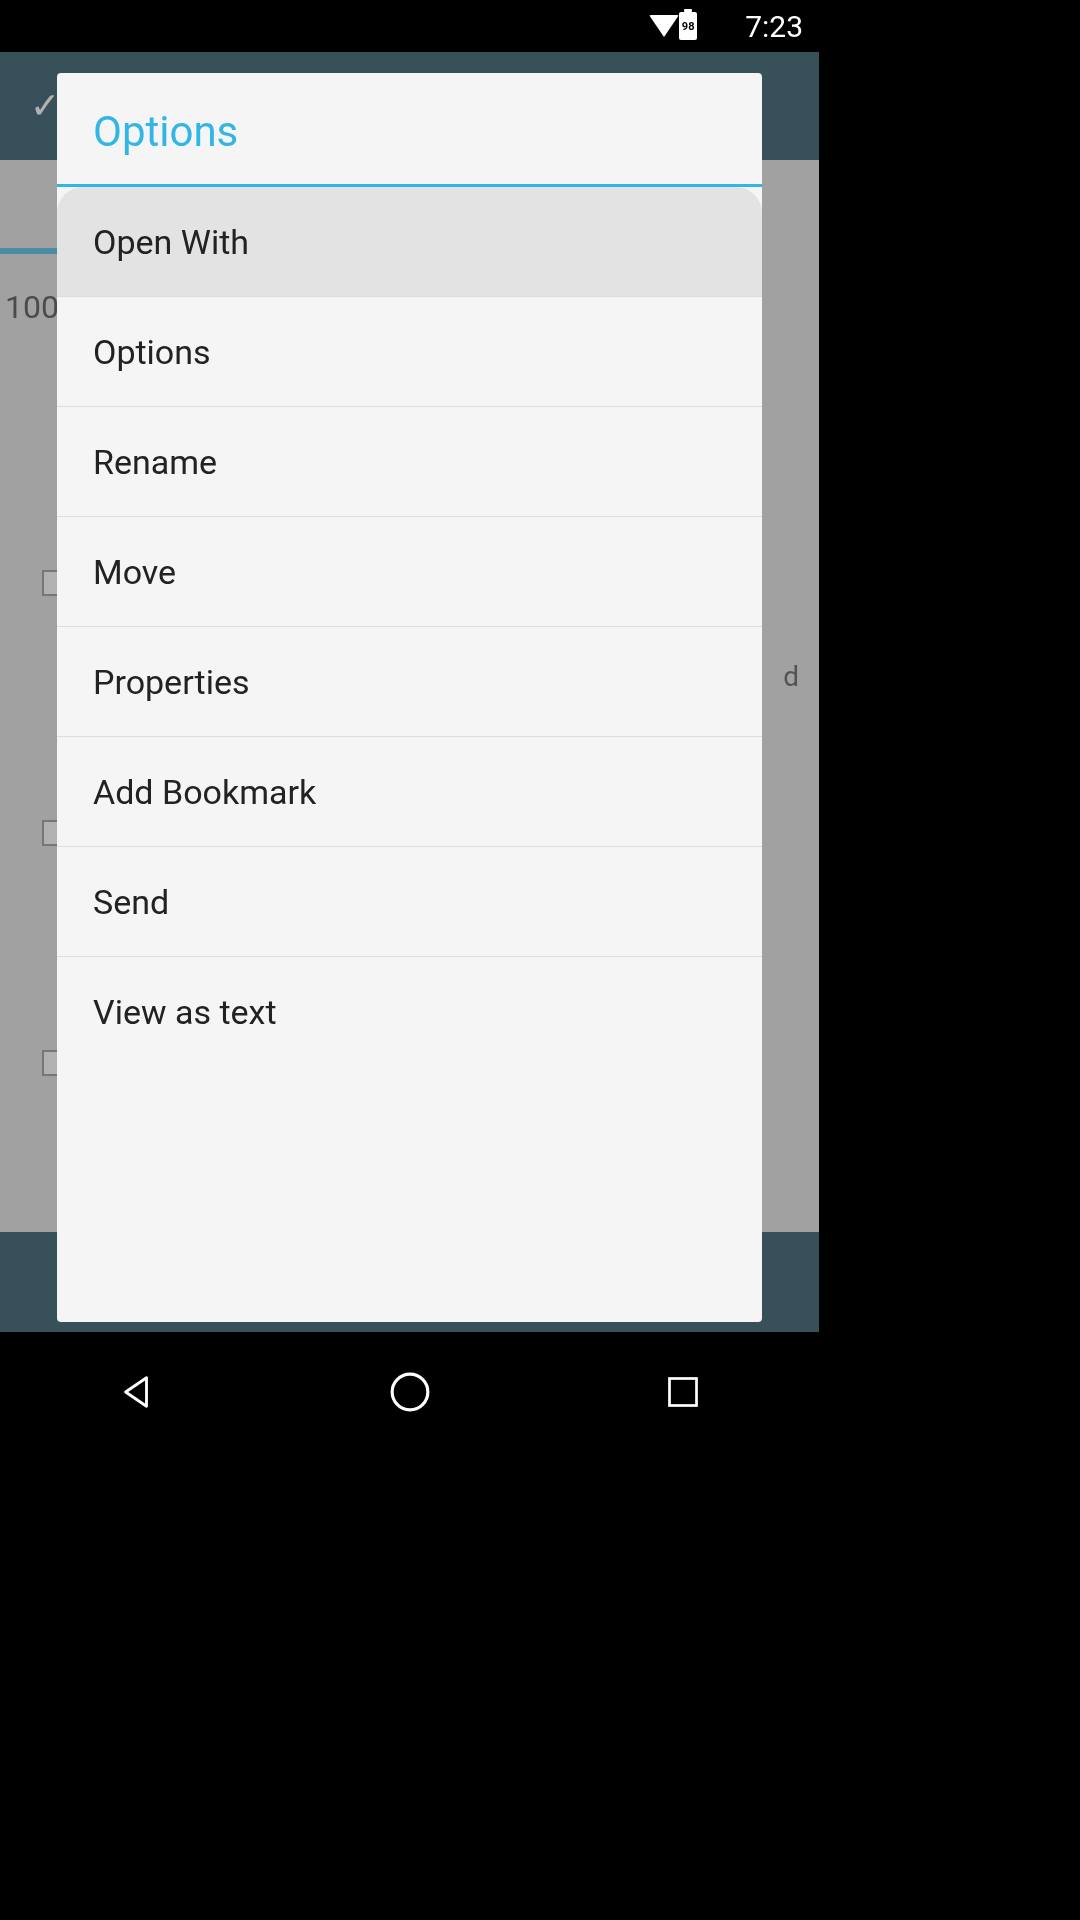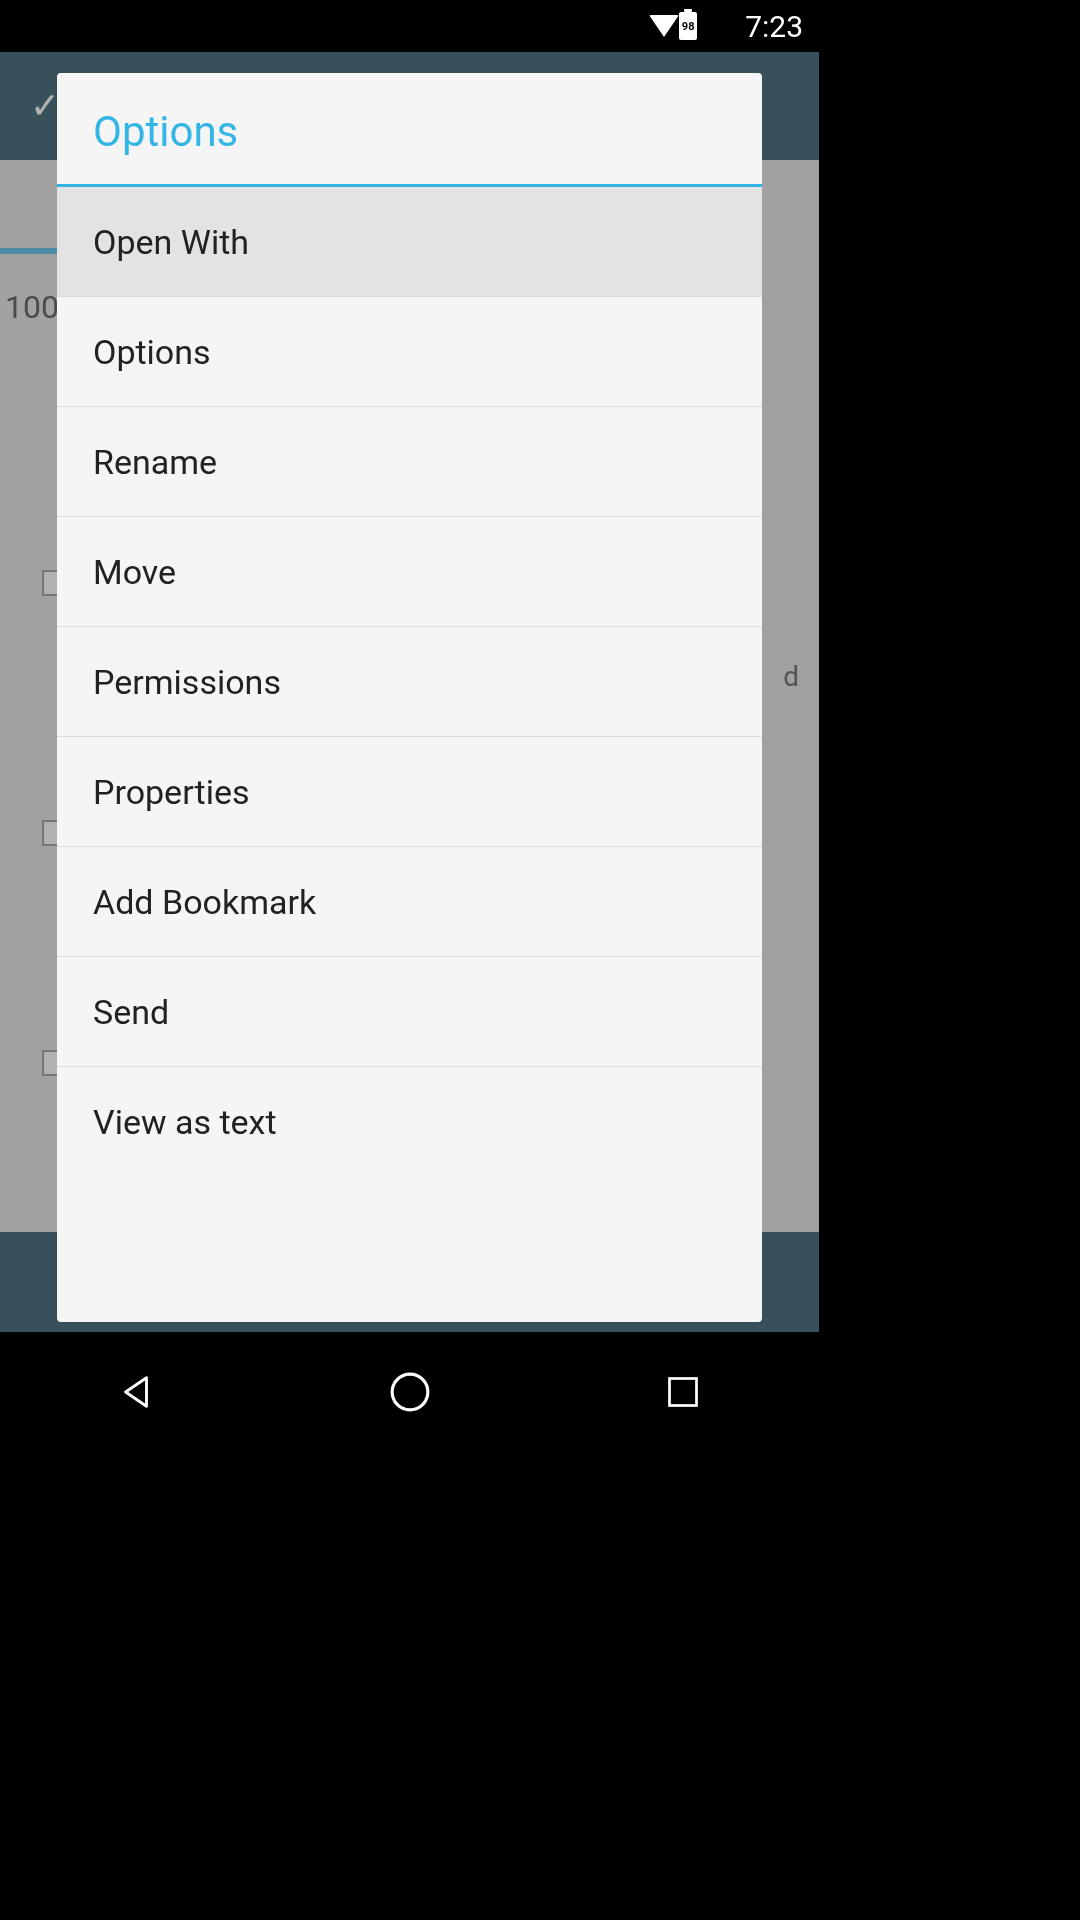--- a/index.html
+++ b/index.html
@@ -178,20 +178,21 @@
       padding: 34px 36px 28px 36px;
       font-size: 42px;
       font-weight: 400;
       color: #33b5e5;
       border-bottom: 3px solid #33b5e5;
     }
     
     .dialog-items {
       flex: 1;
       overflow: hidden;
+      border-radius: 26px;
     }
     
     .dialog-item {
       height: 110px;
       display: flex;
       align-items: center;
       padding: 0 36px;
       font-size: 34px;
       color: #222;
       border-bottom: 1px solid #ddd;
@@ -273,23 +274,20 @@
     <div class="dialog-item">
       <span>Options</span>
     </div>
     <div class="dialog-item">
       <span>Rename</span>
     </div>
     <div class="dialog-item">
       <span>Move</span>
     </div>
     <div class="dialog-item">
-      <span>Permissions</span>
-    </div>
-    <div class="dialog-item">
       <span>Properties</span>
     </div>
     <div class="dialog-item">
       <span>Add Bookmark</span>
     </div>
     <div class="dialog-item">
       <span>Send</span>
     </div>
     <div class="dialog-item">
       <span>View as text</span>

